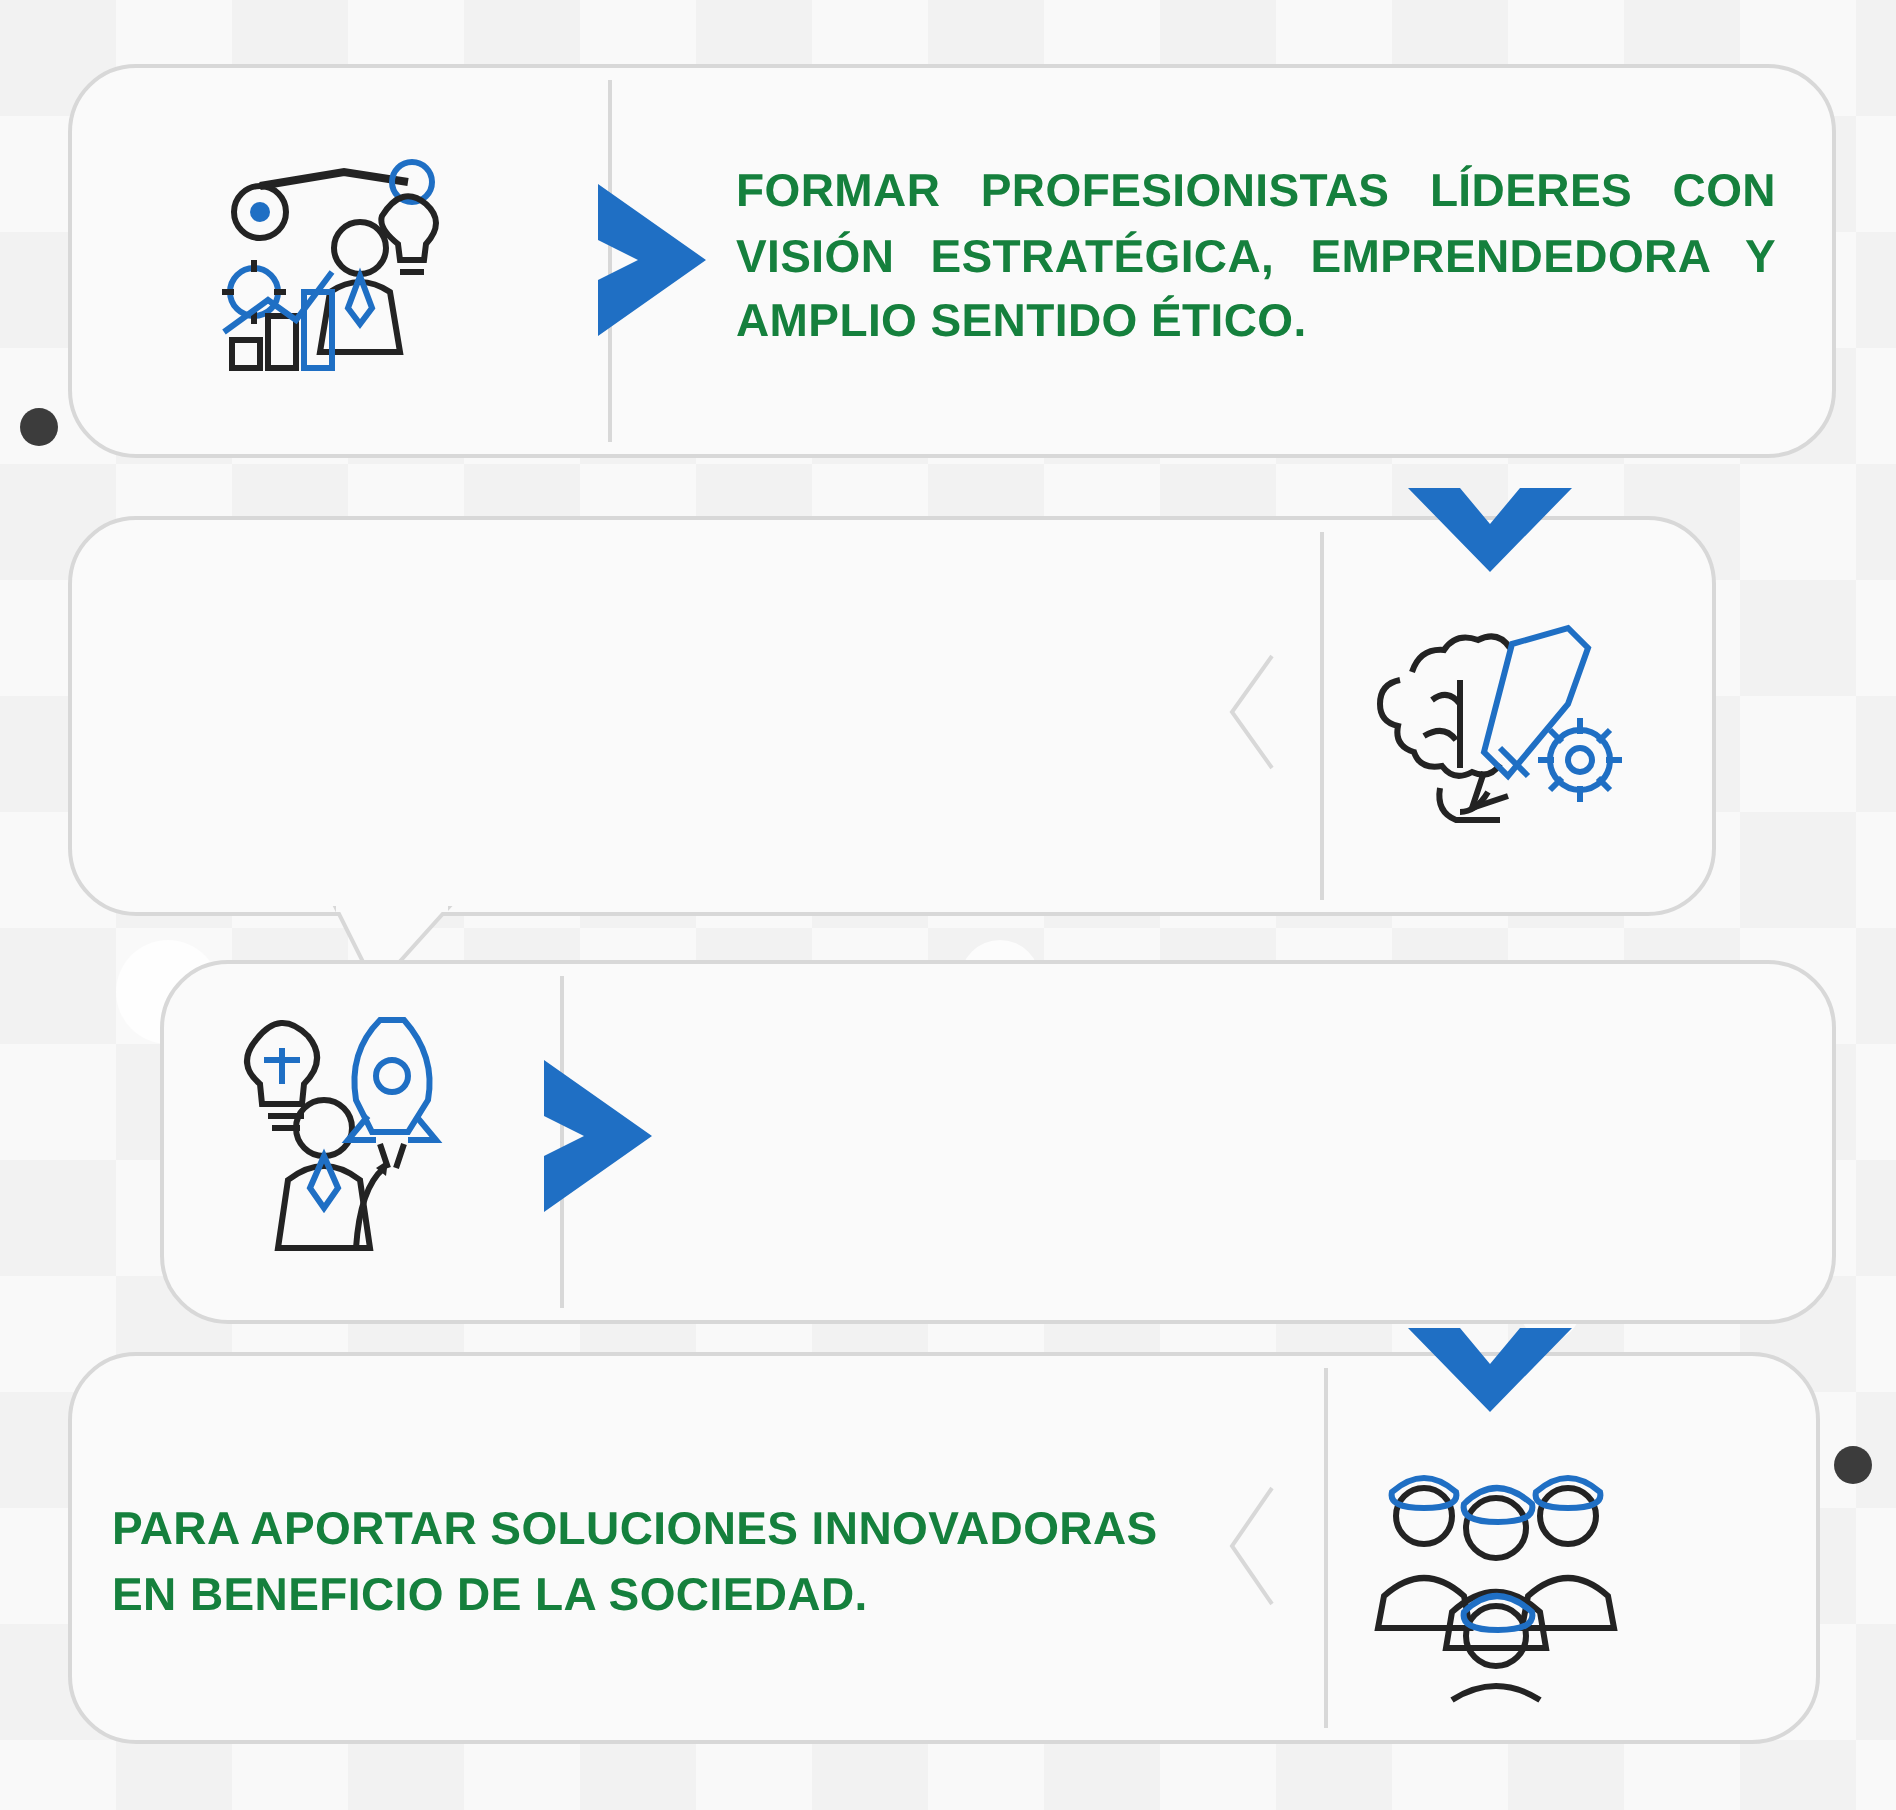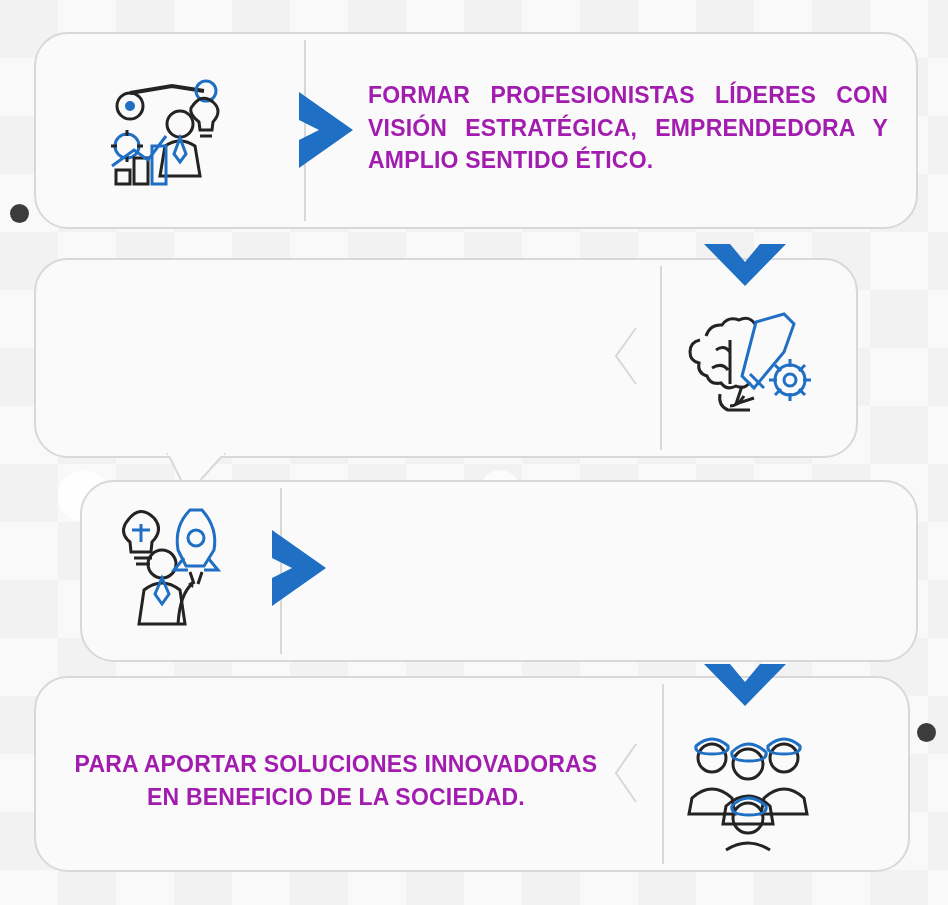--- a/index.html
+++ b/index.html
@@ -42,30 +42,30 @@
     box-sizing: border-box;
   }
   .divider {
     position: absolute;
     top: 6px;
     bottom: 6px;
     width: 2px;
     background: #d8d8d8;
   }
   .txt {
-    color: #a21caf;
+    color: #15803d;
     font-family: "Liberation Sans Narrow", "Liberation Sans", sans-serif;
     font-size: 23px;
     font-weight: 700;
     letter-spacing: 0.2px;
     line-height: 1.42;
     text-align: justify;
     text-transform: uppercase;
   }
-  .txt.left { text-align: center; }
+  .txt.left { text-align: left; }
 
   
   .chev {
     position: absolute;
   }
   .dot {
     position: absolute;
     width: 19px;
     height: 19px;
     border-radius: 50%;

